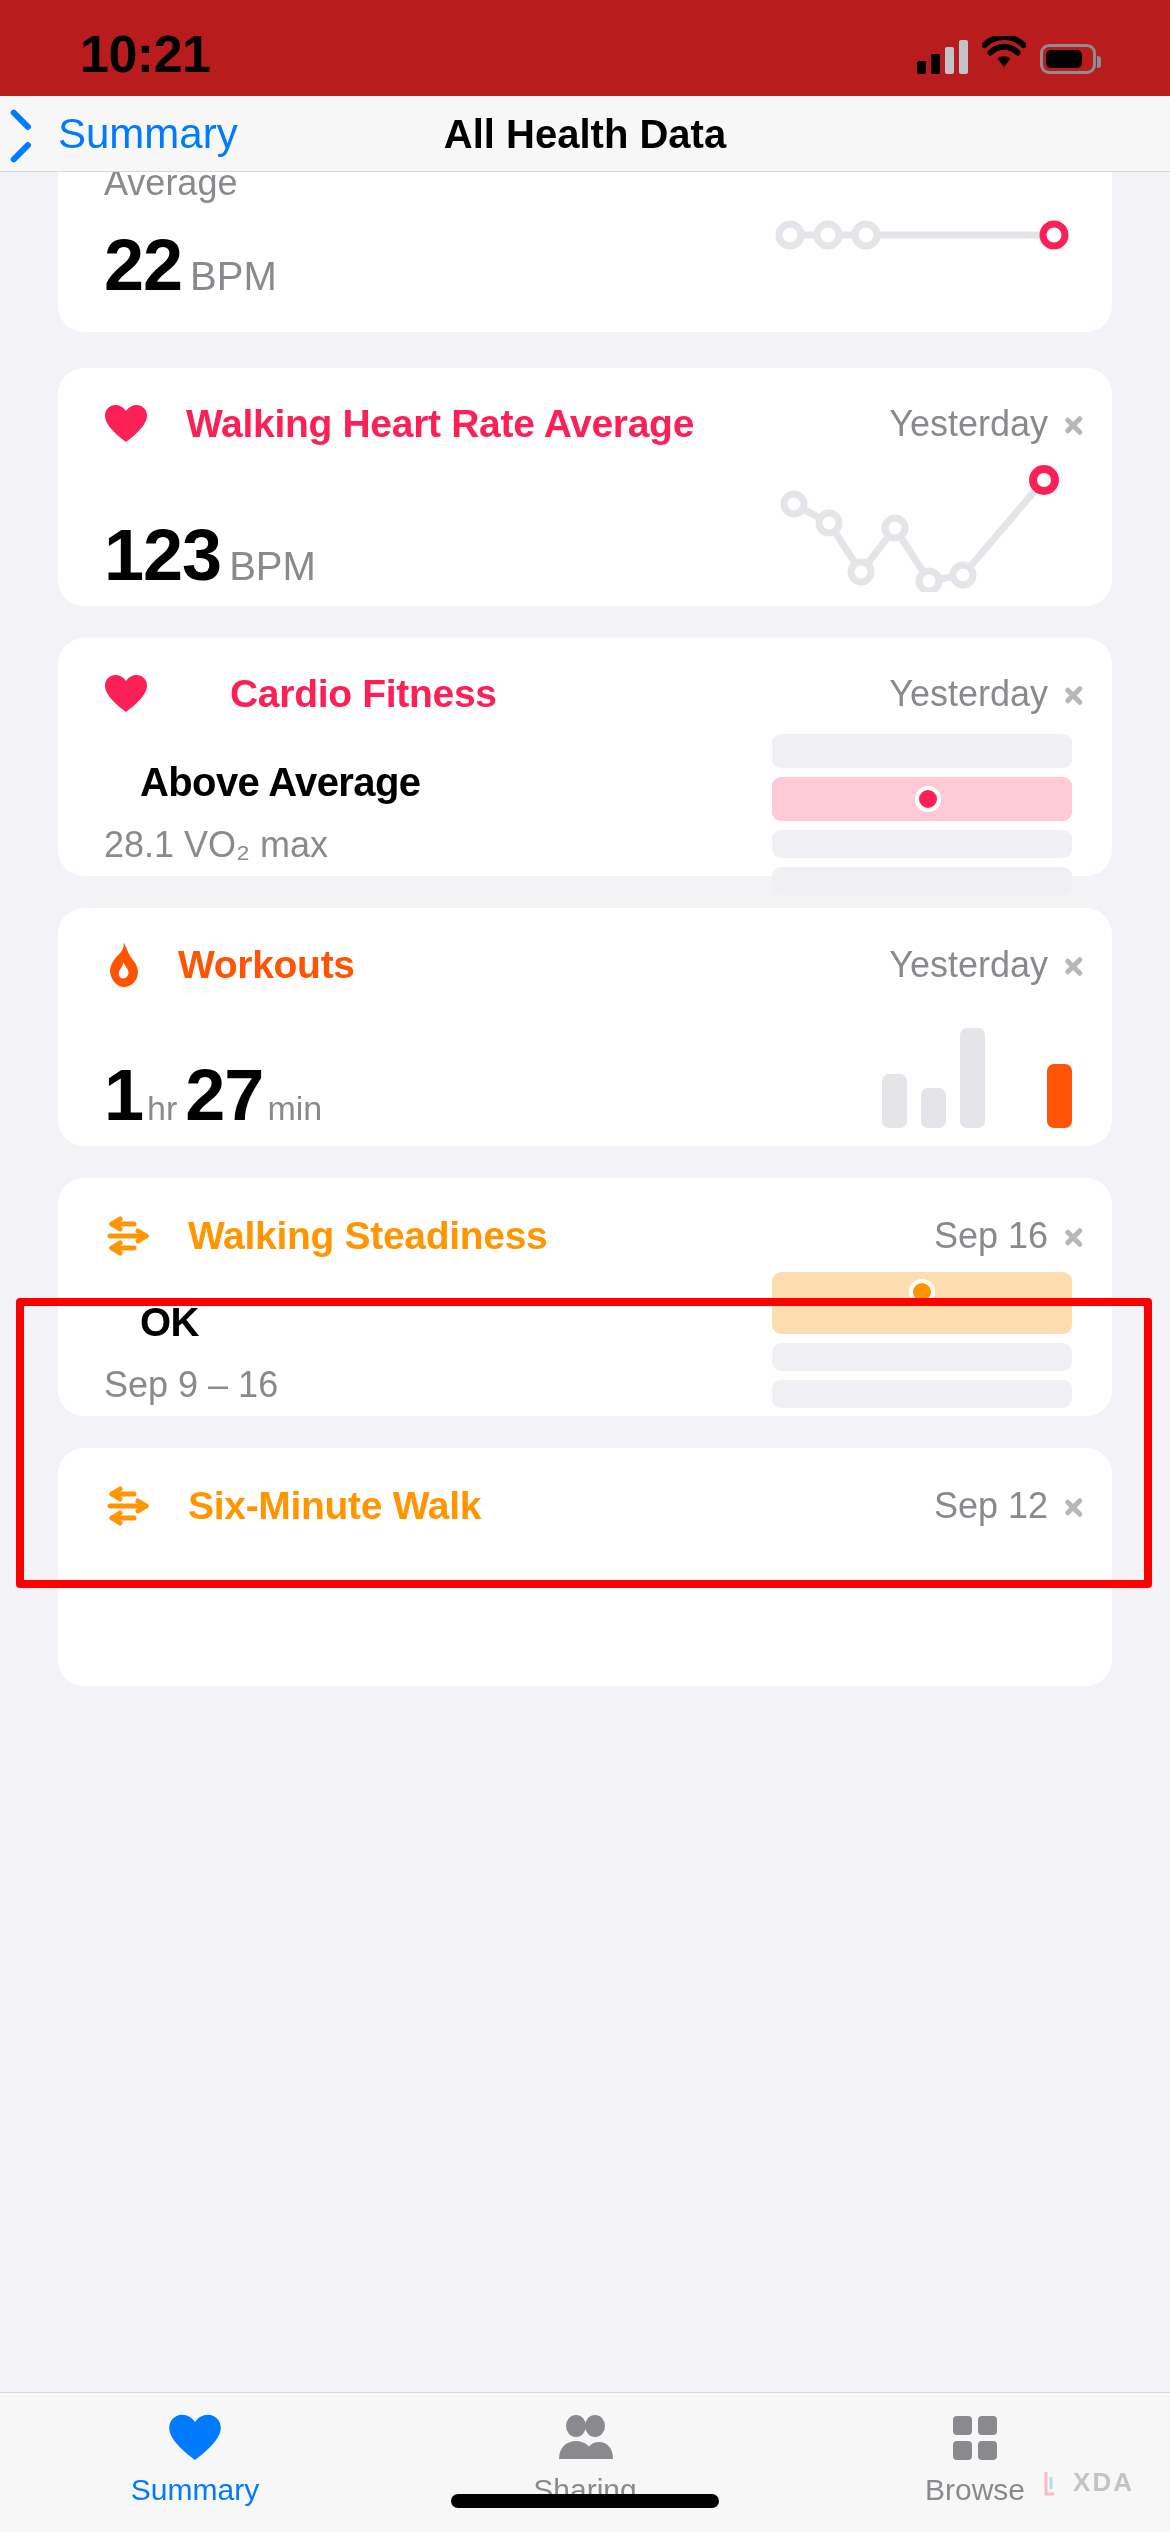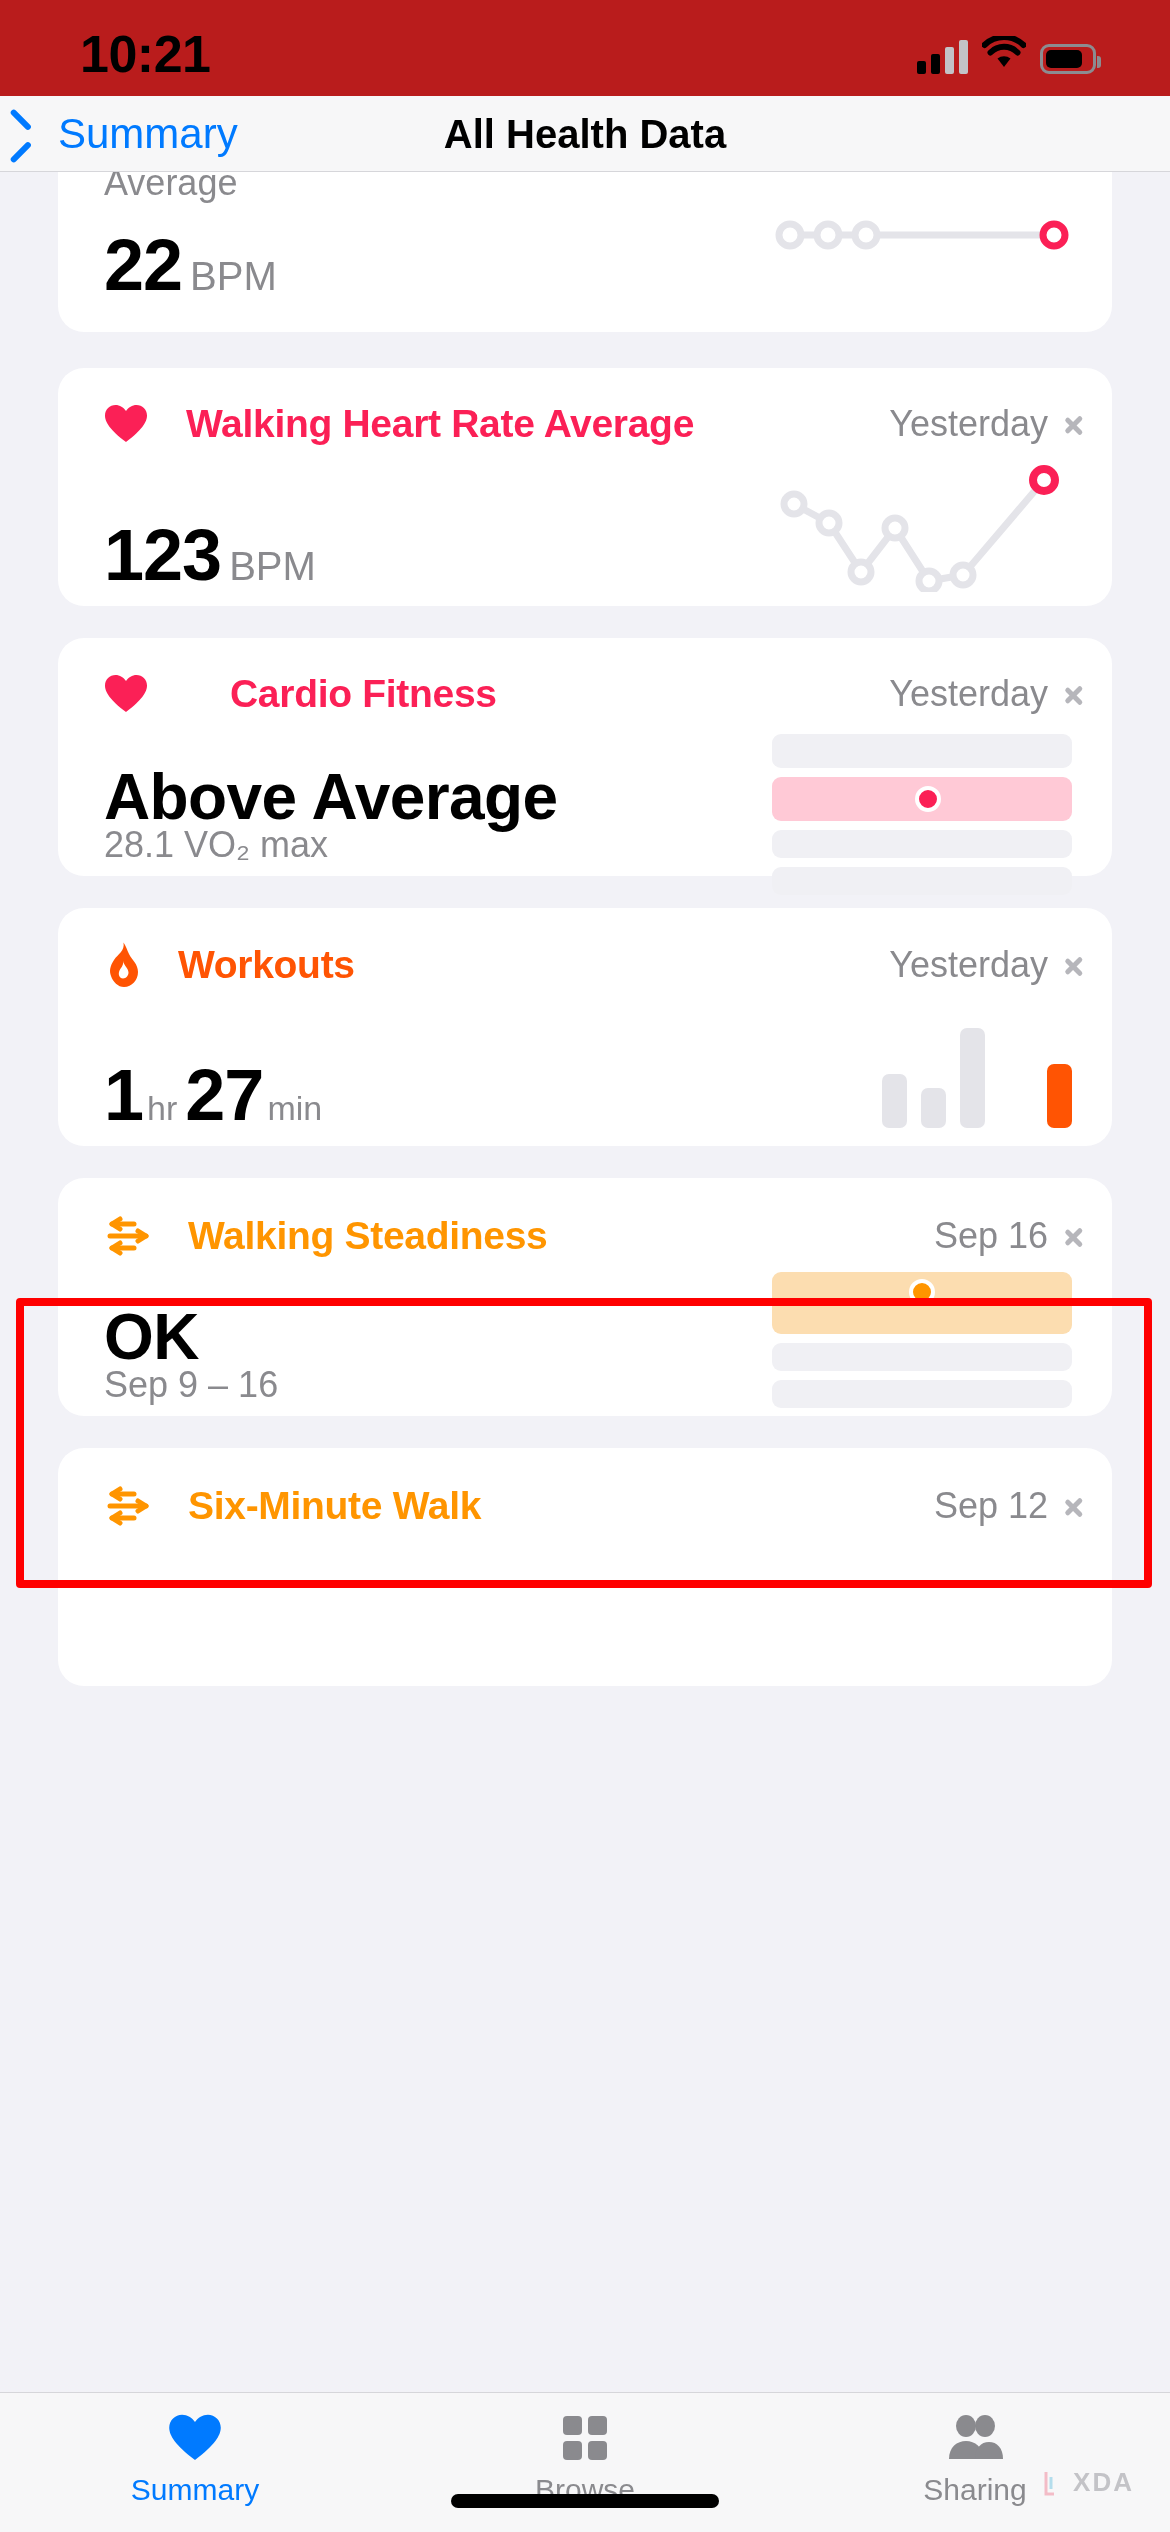--- a/index.html
+++ b/index.html
@@ -111,21 +111,21 @@
   .chev-right::before { top: 7px;  transform: rotate(45deg);  transform-origin: left center; }
   .chev-right::after  { top: 21px; transform: rotate(-45deg); transform-origin: left center; }
 
   
   .value-row {
     position: absolute; left: 46px; display: flex; align-items: baseline;
   }
   .v-big   { font-size: 72px; font-weight: 700; color: #000; letter-spacing: -1px; }
   .v-unit  { font-size: 40px; font-weight: 500; color: #8a8a8e; margin-left: 8px; }
   .v-unit-tight { font-size: 34px; font-weight: 500; color: #8a8a8e; margin-left: 4px; }
-  .v-state { font-size: 64px; font-weight: 700; color: #000; letter-spacing: -0.6px; }
+  .v-state { font-size: 40px; font-weight: 700; color: #000; letter-spacing: -0.6px; margin-left: 36px; }
   .v-sub   { font-size: 36px; color: #8a8a8e; }
 
   
   .heart-icon { width: 44px; height: 40px; margin-right: 16px; flex: none; }
   .flame-icon { width: 36px; height: 46px; margin-right: 16px; flex: none; }
   .steps-icon { width: 48px; height: 48px; margin-right: 14px; flex: none; }
 
   
   .spark { position: absolute; }
 
@@ -374,39 +374,39 @@
     <div class="tab active">
       <span class="tab-icon">
         <svg width="54" height="50" viewBox="0 0 44 40">
           <path d="M22 38 C6 26 1 18 1 11.5 C1 5.5 5.8 1 11.5 1 C15.8 1 19.6 3.4 22 7 C24.4 3.4 28.2 1 32.5 1 C38.2 1 43 5.5 43 11.5 C43 18 38 26 22 38 Z" fill="#007aff"></path>
         </svg>
       </span>
       <span class="tab-label">Summary</span>
     </div>
     <div class="tab">
       <span class="tab-icon">
+        <svg width="60" height="50" viewBox="0 0 60 50">
+          <ellipse cx="21" cy="13" rx="10" ry="11" fill="#8a8a8e"></ellipse>
+          <ellipse cx="40" cy="13" rx="10" ry="11" fill="#8a8a8e"></ellipse>
+          <path d="M4 46 C4 34 12 28 21 28 C30 28 38 34 38 46 Z" fill="#8a8a8e"></path>
+          <path d="M30 46 C30 35 36 29 44 29 C52 29 58 35 58 46 Z" fill="#8a8a8e"></path>
+        </svg>
+      </span>
+      <span class="tab-label inactive">Sharing</span>
+    </div>
+    <div class="tab">
+      <span class="tab-icon">
         <svg width="50" height="50" viewBox="0 0 50 50">
           <rect x="3" y="3" width="19" height="19" rx="4" fill="#8a8a8e"></rect>
           <rect x="28" y="3" width="19" height="19" rx="4" fill="#8a8a8e"></rect>
           <rect x="3" y="28" width="19" height="19" rx="4" fill="#8a8a8e"></rect>
           <rect x="28" y="28" width="19" height="19" rx="4" fill="#8a8a8e"></rect>
         </svg>
       </span>
       <span class="tab-label inactive">Browse</span>
-    </div>
-    <div class="tab">
-      <span class="tab-icon">
-        <svg width="60" height="50" viewBox="0 0 60 50">
-          <ellipse cx="21" cy="13" rx="10" ry="11" fill="#8a8a8e"></ellipse>
-          <ellipse cx="40" cy="13" rx="10" ry="11" fill="#8a8a8e"></ellipse>
-          <path d="M4 46 C4 34 12 28 21 28 C30 28 38 34 38 46 Z" fill="#8a8a8e"></path>
-          <path d="M30 46 C30 35 36 29 44 29 C52 29 58 35 58 46 Z" fill="#8a8a8e"></path>
-        </svg>
-      </span>
-      <span class="tab-label inactive">Sharing</span>
     </div>
   </div>
 
   <div id="home-indicator"></div>
 
   <div id="watermark">
     <svg width="26" height="28" viewBox="0 0 26 28">
       <path d="M3 3 L3 25 L11 25" stroke="#f08ca0" stroke-width="3" fill="none"></path>
       <path d="M8 8 L8 20" stroke="#7ec8e3" stroke-width="3" fill="none"></path>
     </svg>

